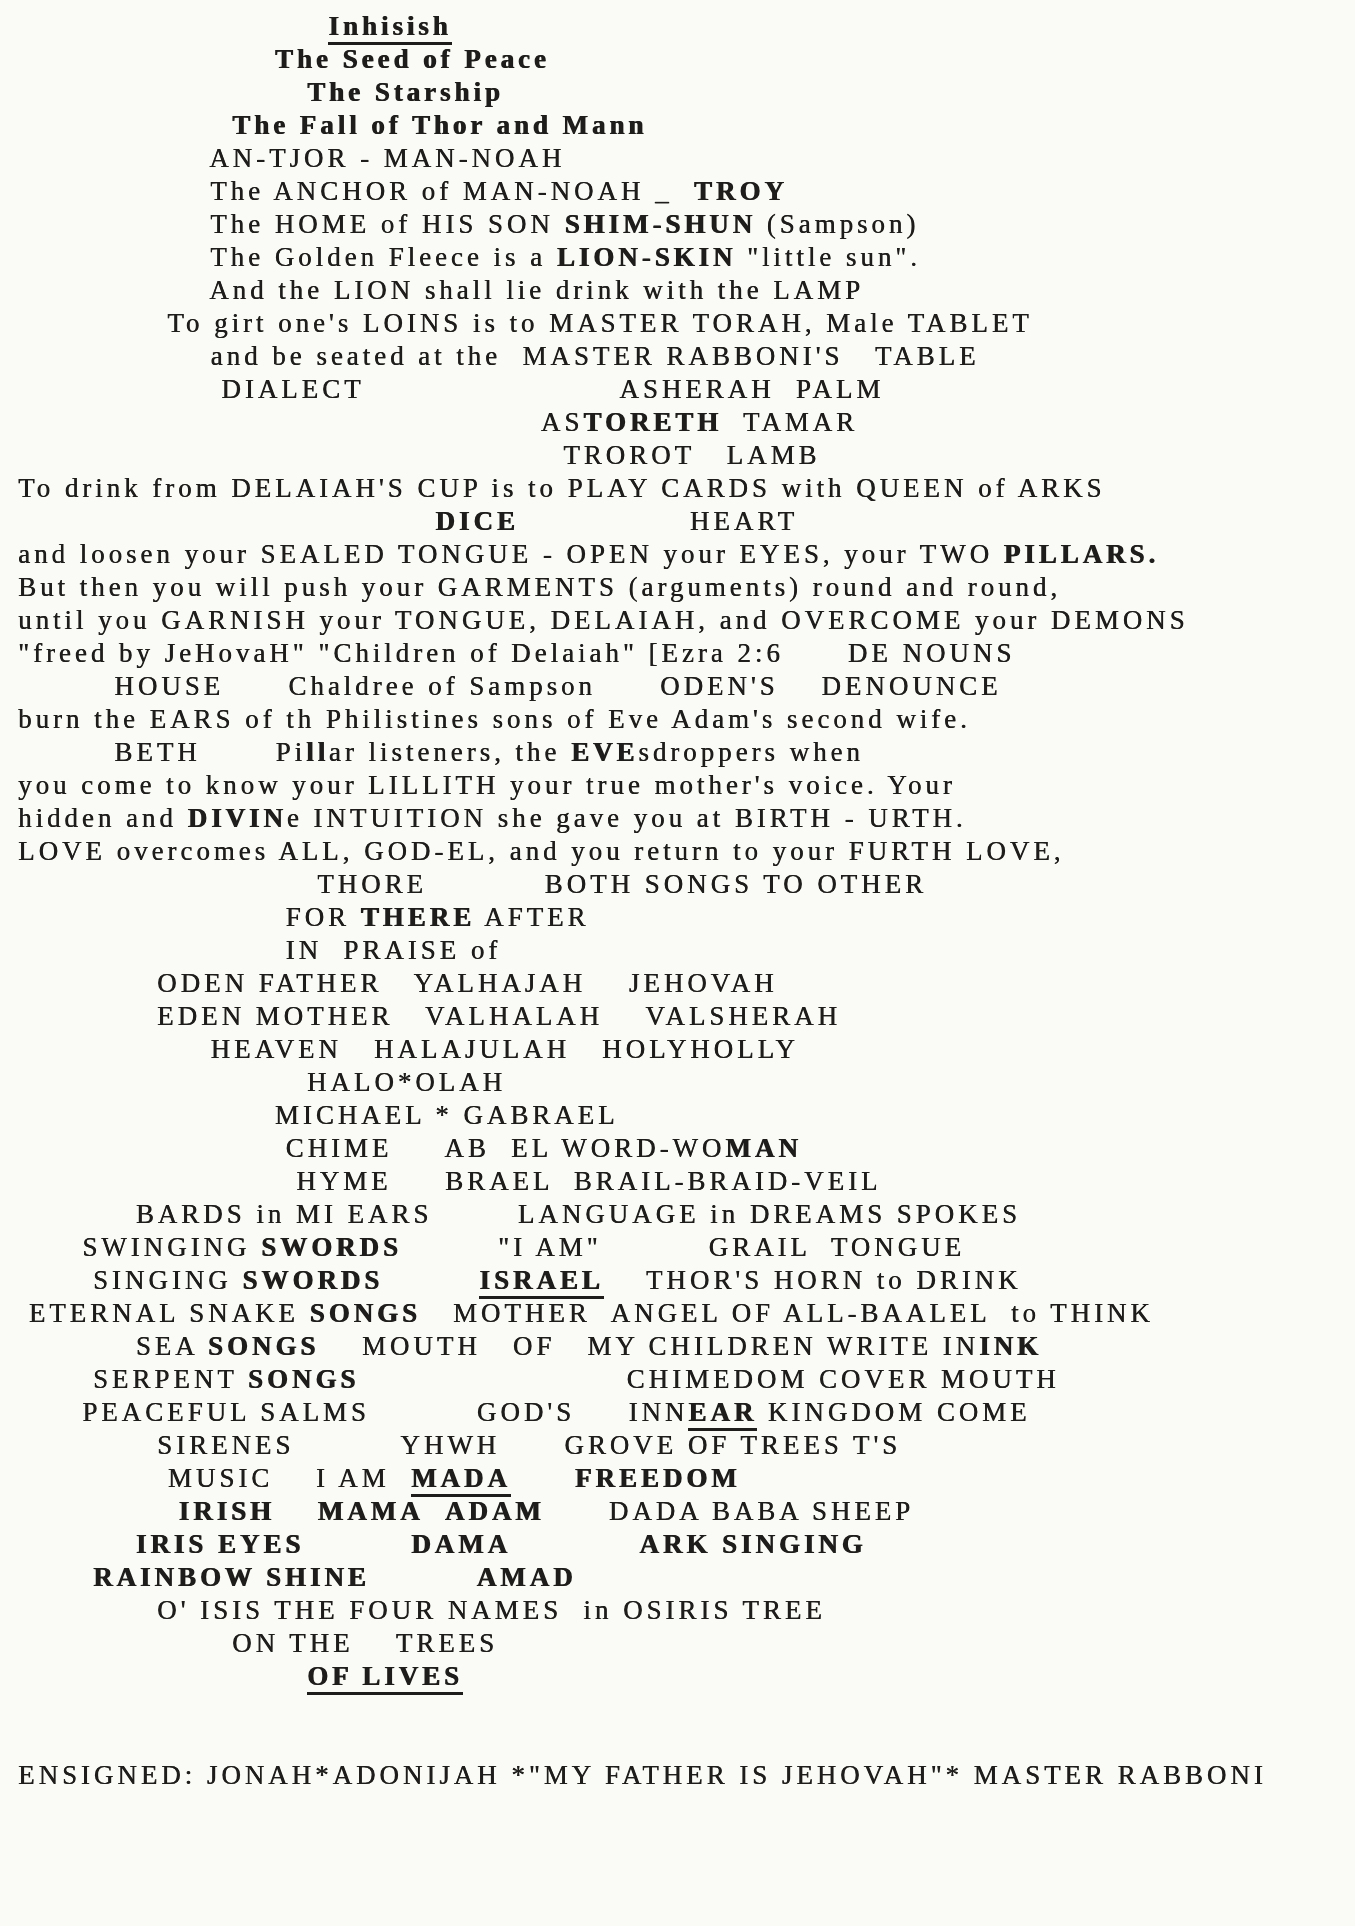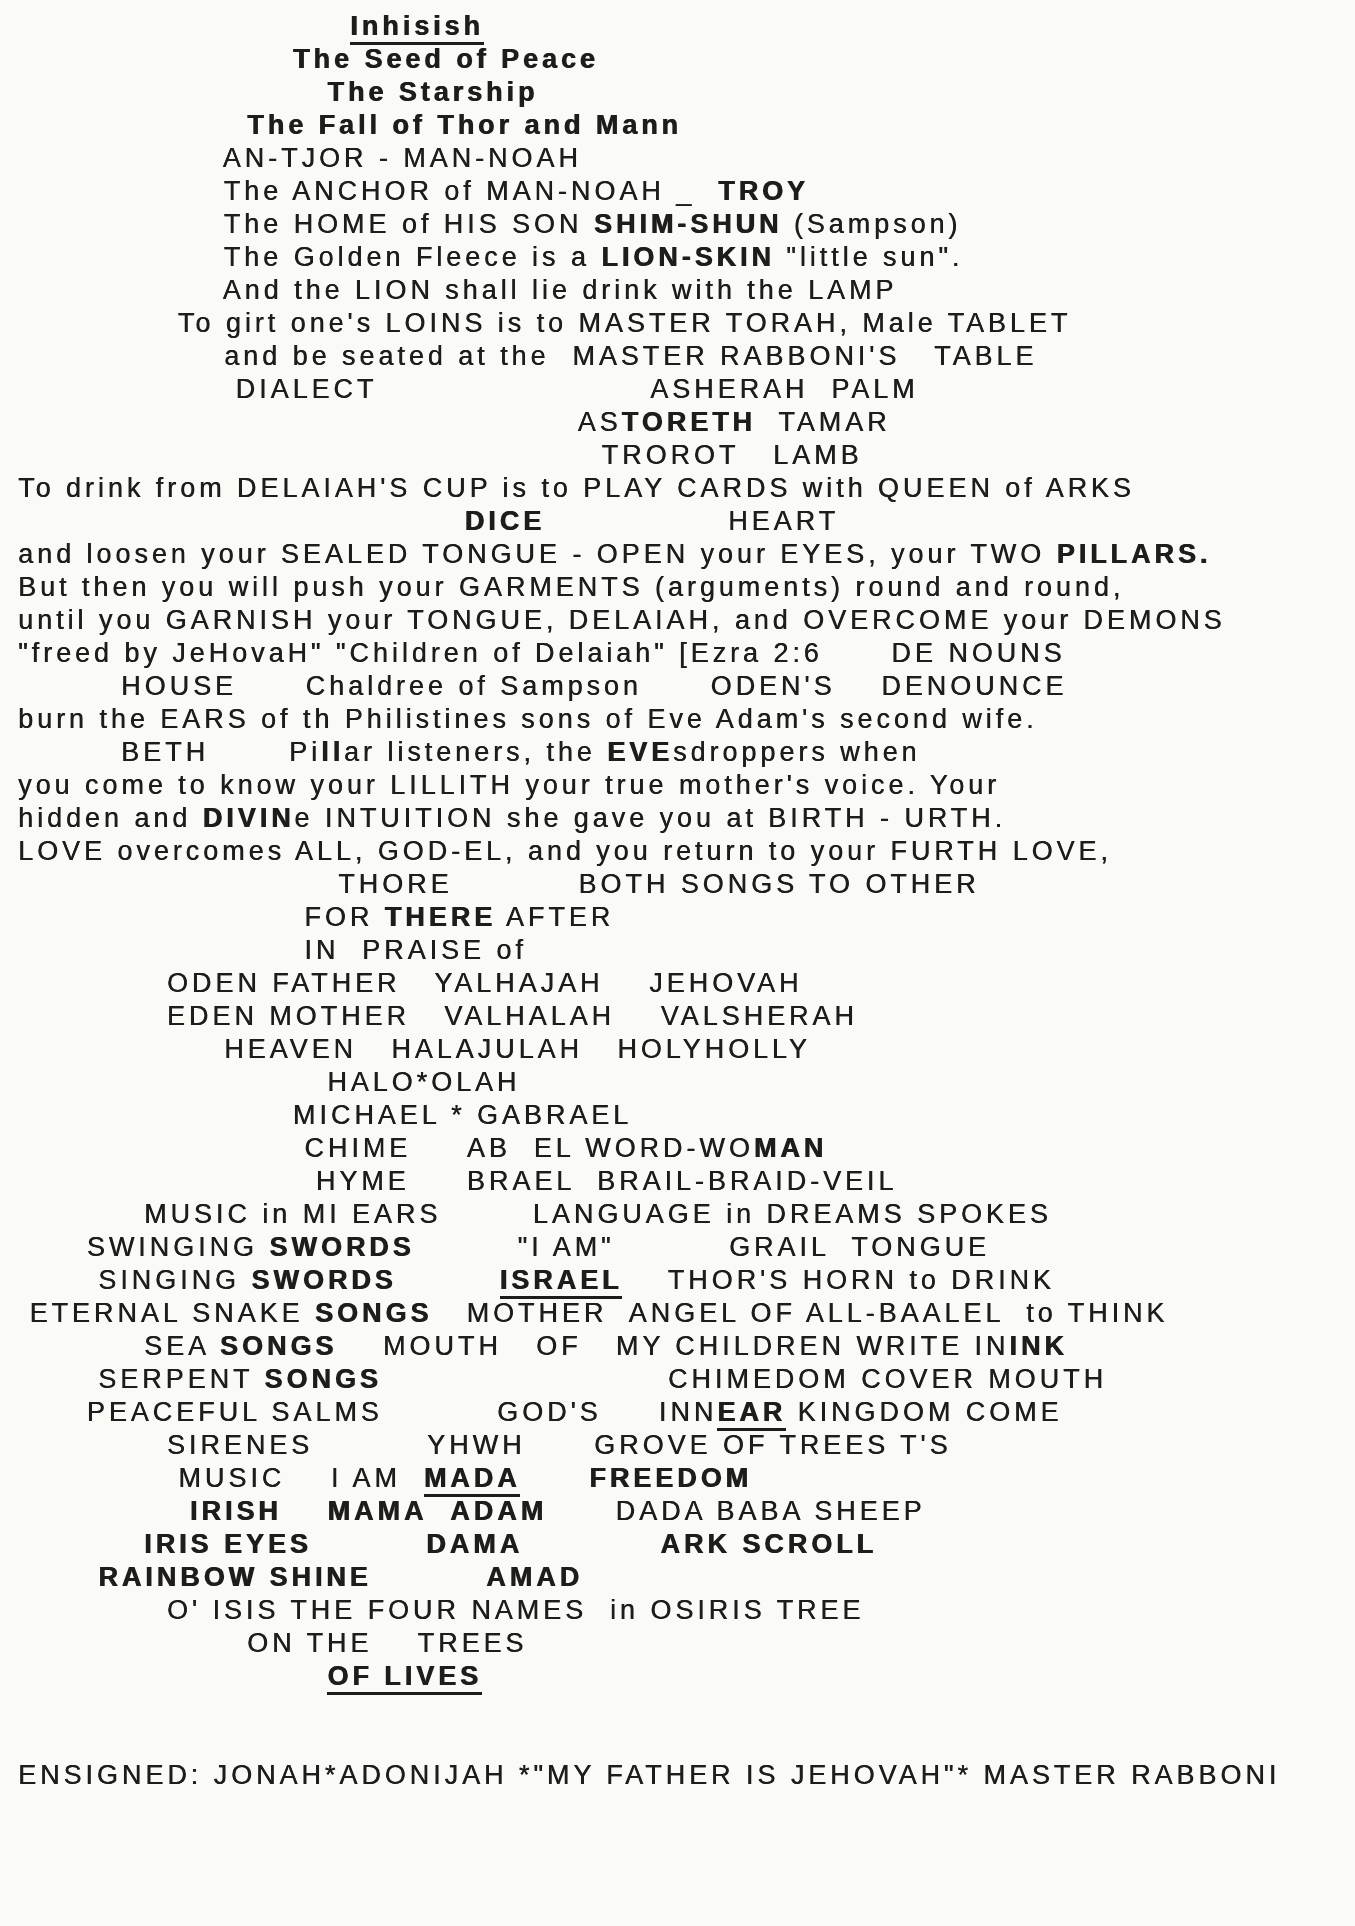--- a/index.html
+++ b/index.html
@@ -7,21 +7,21 @@
     width: 1355px;
     height: 1926px;
     background: #fafaf6;
     overflow: hidden;
   }
   .page {
     box-sizing: border-box;
     width: 1355px;
     height: 1926px;
     padding: 10px 0 0 18px;
-    font-family: Liberation Sans, sans-serif;
+    font-family: Liberation Serif, serif;
     font-size: 27px;
     letter-spacing: 3.95px;
     color: #1e1d1b;
     text-shadow: 0.45px 0 0 currentColor;
   }
   .line {
     height: 33px;
     line-height: 33px;
     white-space: pre;
   }
@@ -61,31 +61,31 @@
     <div class="line">                            <span>THORE</span>           <span>BOTH SONGS TO OTHER</span></div>
     <div class="line">                         <span>FOR</span> <span class="b">THERE</span> <span>AFTER</span></div>
     <div class="line">                         <span>IN  PRAISE of</span></div>
     <div class="line">             <span>ODEN FATHER   YALHAJAH    JEHOVAH</span></div>
     <div class="line">             <span>EDEN MOTHER   VALHALAH    VALSHERAH</span></div>
     <div class="line">                  <span>HEAVEN   HALAJULAH   HOLYHOLLY</span></div>
     <div class="line">                           <span>HALO*OLAH</span></div>
     <div class="line">                        <span>MICHAEL * GABRAEL</span></div>
     <div class="line">                         <span>CHIME</span>     <span>AB  EL WORD-WO</span><span class="b">MAN</span></div>
     <div class="line">                          <span>HYME</span>     <span>BRAEL  BRAIL-BRAID-VEIL</span></div>
-    <div class="line">           <span>MUSIC in MI EARS</span>        <span>LANGUAGE in DREAMS SPOKES</span></div>
+    <div class="line">           <span>BARDS in MI EARS</span>        <span>LANGUAGE in DREAMS SPOKES</span></div>
     <div class="line">      <span>SWINGING</span> <span class="b">SWORDS</span>         <span>"I AM"</span>          <span>GRAIL  TONGUE</span></div>
     <div class="line">       <span>SINGING</span> <span class="b">SWORDS</span>         <span class="b u">ISRAEL</span>    <span>THOR'S HORN to DRINK</span></div>
     <div class="line"> <span>ETERNAL SNAKE</span> <span class="b">SONGS</span>   <span>MOTHER  ANGEL OF ALL-BAALEL  to THINK</span></div>
     <div class="line">           <span>SEA</span> <span class="b">SONGS</span>    <span>MOUTH   OF   MY CHILDREN WRITE IN</span><span class="b">INK</span></div>
     <div class="line">       <span>SERPENT</span> <span class="b">SONGS</span>                         <span>CHIMEDOM COVER MOUTH</span></div>
     <div class="line">      <span>PEACEFUL SALMS</span>          <span>GOD'S</span>     <span>INN</span><span class="b u">EAR</span> <span>KINGDOM COME</span></div>
     <div class="line">             <span>SIRENES</span>          <span>YHWH</span>      <span>GROVE OF TREES T'S</span></div>
     <div class="line">              <span>MUSIC</span>    <span>I AM</span>  <span class="b u">MADA</span>      <span class="b">FREEDOM</span></div>
     <div class="line">               <span class="b">IRISH</span>    <span class="b">MAMA</span>  <span class="b">ADAM</span>      <span>DADA BABA SHEEP</span></div>
-    <div class="line">           <span class="b">IRIS EYES</span>          <span class="b">DAMA</span>            <span class="b">ARK SCROLL</span></div>
+    <div class="line">           <span class="b">IRIS EYES</span>          <span class="b">DAMA</span>            <span class="b">ARK SINGING</span></div>
     <div class="line">       <span class="b">RAINBOW SHINE</span>          <span class="b">AMAD</span></div>
     <div class="line">             <span>O' ISIS THE FOUR NAMES</span>  <span>in OSIRIS TREE</span></div>
     <div class="line">                    <span>ON THE    TREES</span></div>
     <div class="line">                           <span class="b u">OF LIVES</span></div>
     <div class="line"> </div>
     <div class="line"> </div>
     <div class="line"><span>ENSIGNED: JONAH*ADONIJAH *"MY FATHER IS JEHOVAH"* MASTER RABBONI</span></div>
   </div>
 
 </body></html>

